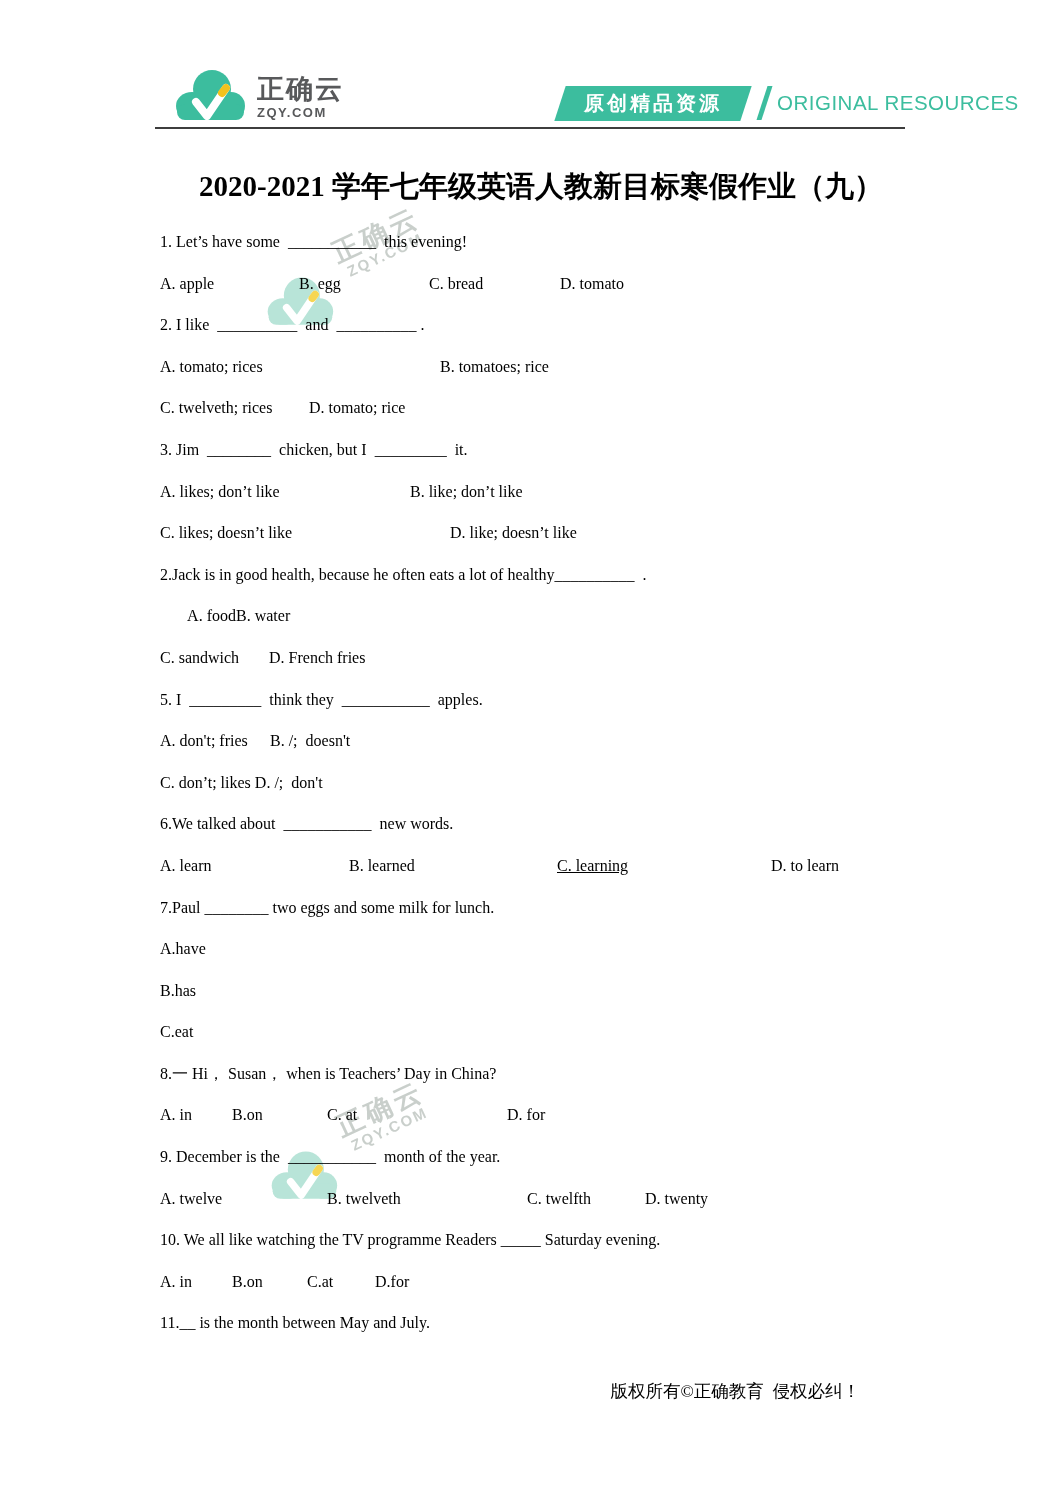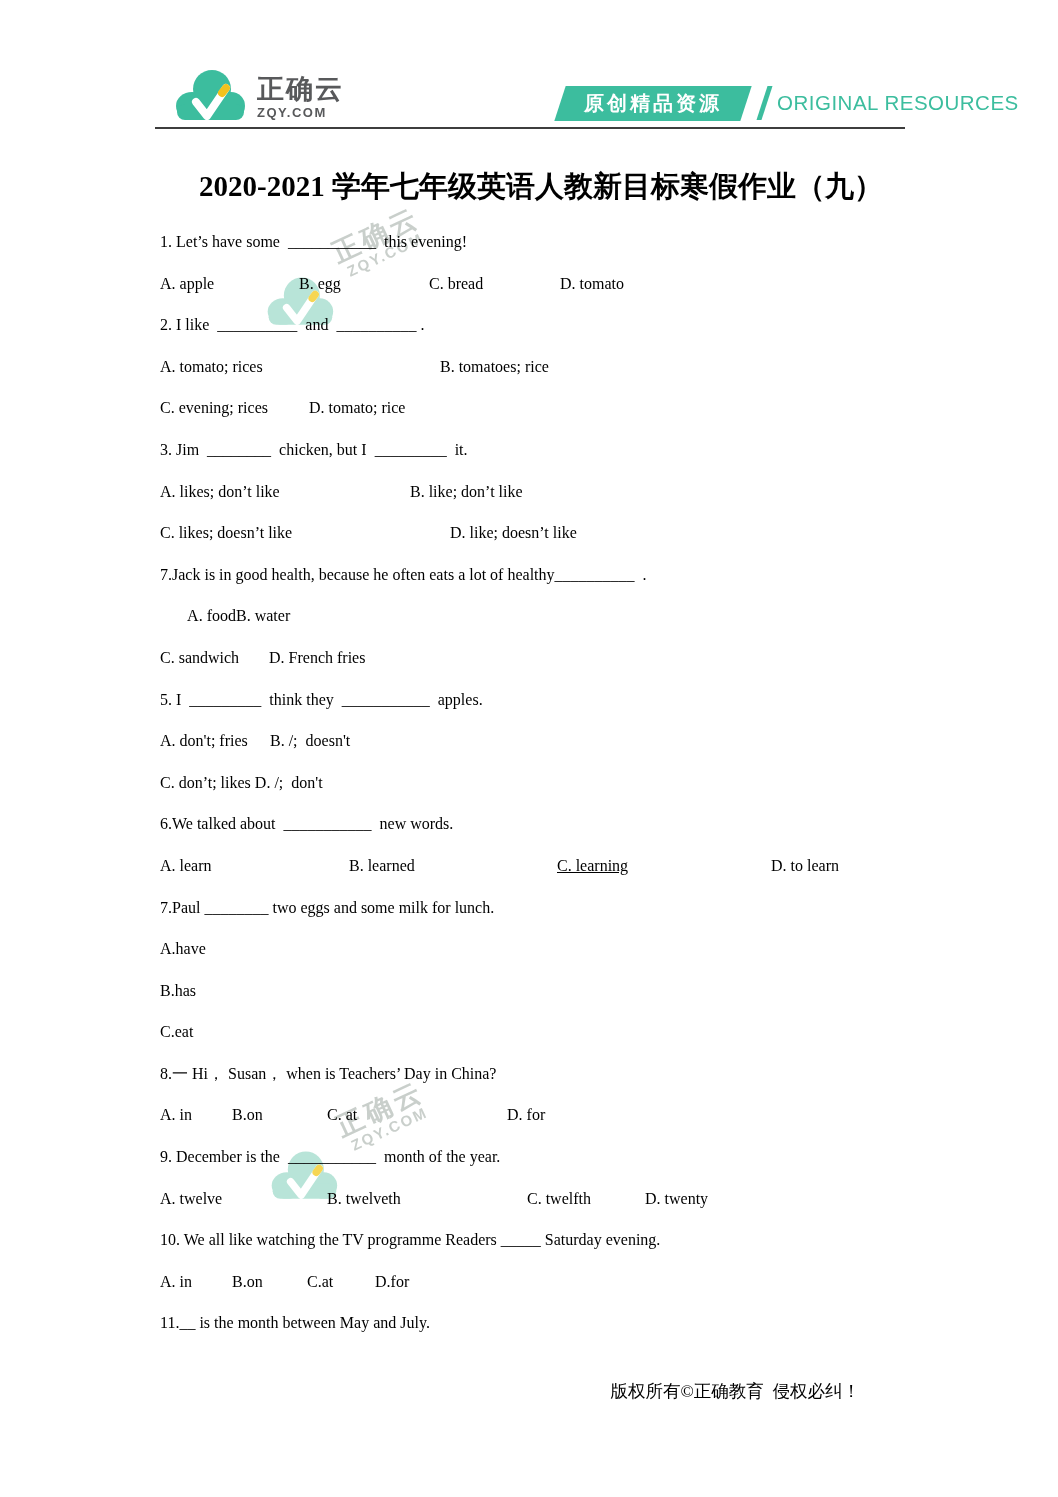--- a/index.html
+++ b/index.html
@@ -106,25 +106,25 @@
 
   <div class="hrule"></div>
 
   <div class="title">2020-2021 学年七年级英语人教新目标寒假作业（九）</div>
 
   <div class="content">
       <div class="q-line"><span class="seg">1. Let’s have some  ___________  this evening!</span></div>
       <div class="q-line"><span class="seg" style="min-width: 139px;">A. apple</span><span class="seg" style="min-width: 130px;">B. egg</span><span class="seg" style="min-width: 131px;">C. bread</span><span class="seg">D. tomato</span></div>
       <div class="q-line"><span class="seg">2. I like  __________  and  __________ .</span></div>
       <div class="q-line"><span class="seg" style="min-width: 280px;">A. tomato; rices</span><span class="seg">B. tomatoes; rice</span></div>
-      <div class="q-line"><span class="seg" style="min-width: 149px;">C. evening; rices</span><span class="seg">D. tomato; rice</span></div>
+      <div class="q-line"><span class="seg" style="min-width: 149px;">C. twelveth; rices</span><span class="seg">D. tomato; rice</span></div>
       <div class="q-line"><span class="seg">3. Jim  ________  chicken, but I  _________  it.</span></div>
       <div class="q-line"><span class="seg" style="min-width: 250px;">A. likes; don’t like</span><span class="seg">B. like; don’t like</span></div>
       <div class="q-line"><span class="seg" style="min-width: 290px;">C. likes; doesn’t like</span><span class="seg">D. like; doesn’t like</span></div>
-      <div class="q-line"><span class="seg">7.Jack is in good health, because he often eats a lot of healthy__________  .</span></div>
+      <div class="q-line"><span class="seg">2.Jack is in good health, because he often eats a lot of healthy__________  .</span></div>
       <div class="q-line"><span class="seg" style="min-width: 76px; text-align: right;">A. food</span><span class="seg">B. water</span></div>
       <div class="q-line"><span class="seg" style="min-width: 109px;">C. sandwich</span><span class="seg">D. French fries</span></div>
       <div class="q-line"><span class="seg">5. I  _________  think they  ___________  apples.</span></div>
       <div class="q-line"><span class="seg" style="min-width: 110px;">A. don't; fries</span><span class="seg">B. /;  doesn't</span></div>
       <div class="q-line"><span class="seg">C. don’t; likes D. /;  don't</span></div>
       <div class="q-line"><span class="seg">6.We talked about  ___________  new words.</span></div>
       <div class="q-line"><span class="seg" style="min-width: 189px;">A. learn</span><span class="seg" style="min-width: 208px;">B. learned</span><span class="seg" style="min-width: 214px; text-decoration: underline;">C. learning</span><span class="seg">D. to learn</span></div>
       <div class="q-line"><span class="seg">7.Paul ________ two eggs and some milk for lunch.</span></div>
       <div class="q-line"><span class="seg">A.have</span></div>
       <div class="q-line"><span class="seg">B.has</span></div>

